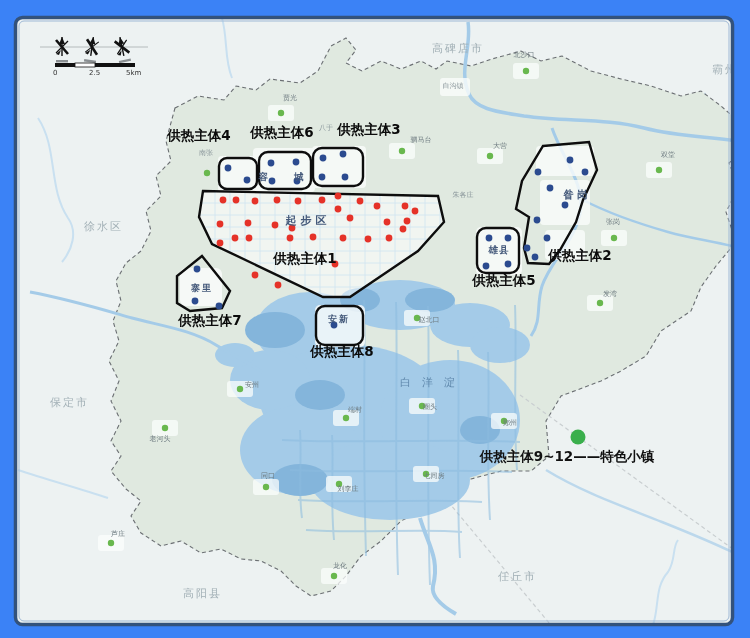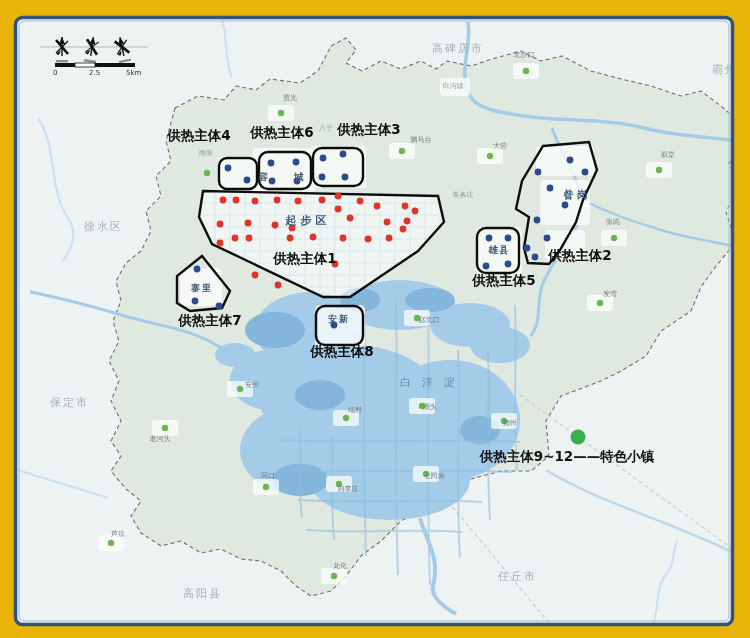--- a/index.html
+++ b/index.html
@@ -1,16 +1,16 @@
 <!DOCTYPE html>
 <html><head>
 <meta charset="utf-8">
 <style>
   html,body{margin:0;padding:0;background:#ffffff;}
-  .wrap{position:relative;width:750px;height:638px;background:#eab308;font-family:"DejaVu Sans","Liberation Sans",sans-serif;}
+  .wrap{position:relative;width:750px;height:638px;background:#3b82f6;font-family:"DejaVu Sans","Liberation Sans",sans-serif;}
   svg text{user-select:none;}
   .city-lbl{fill:#a2b0b6;font-size:11px;letter-spacing:2px;}
   .town-lbl{fill:#8a969b;font-size:7px;}
   .vil-lbl{fill:#6e7b80;font-size:7px;}
   .zone-lbl{fill:#0b0b0b;font-size:13.5px;font-weight:bold;}
   .inner-lbl{fill:#44597a;font-weight:bold;}
   .lake-lbl{fill:#6089ad;font-size:11px;letter-spacing:11px;}
   .legend-lbl{fill:#111;font-size:13.5px;font-weight:bold;}
   .scale-lbl{fill:#333;font-size:7px;}
 </style>

